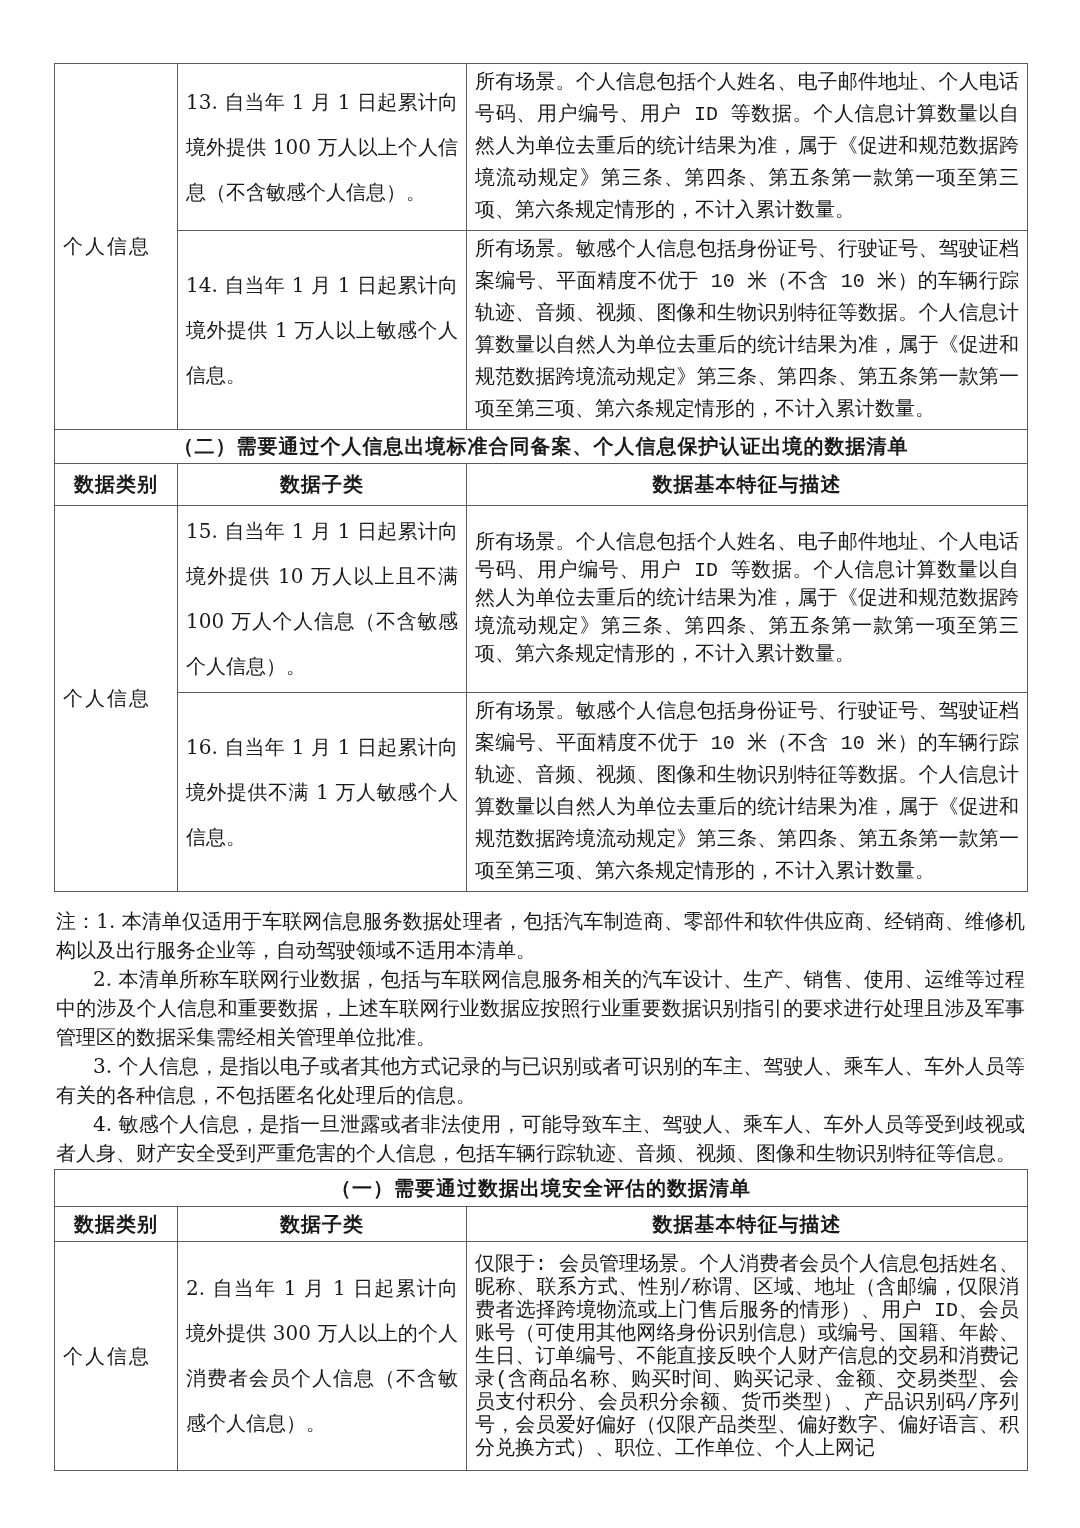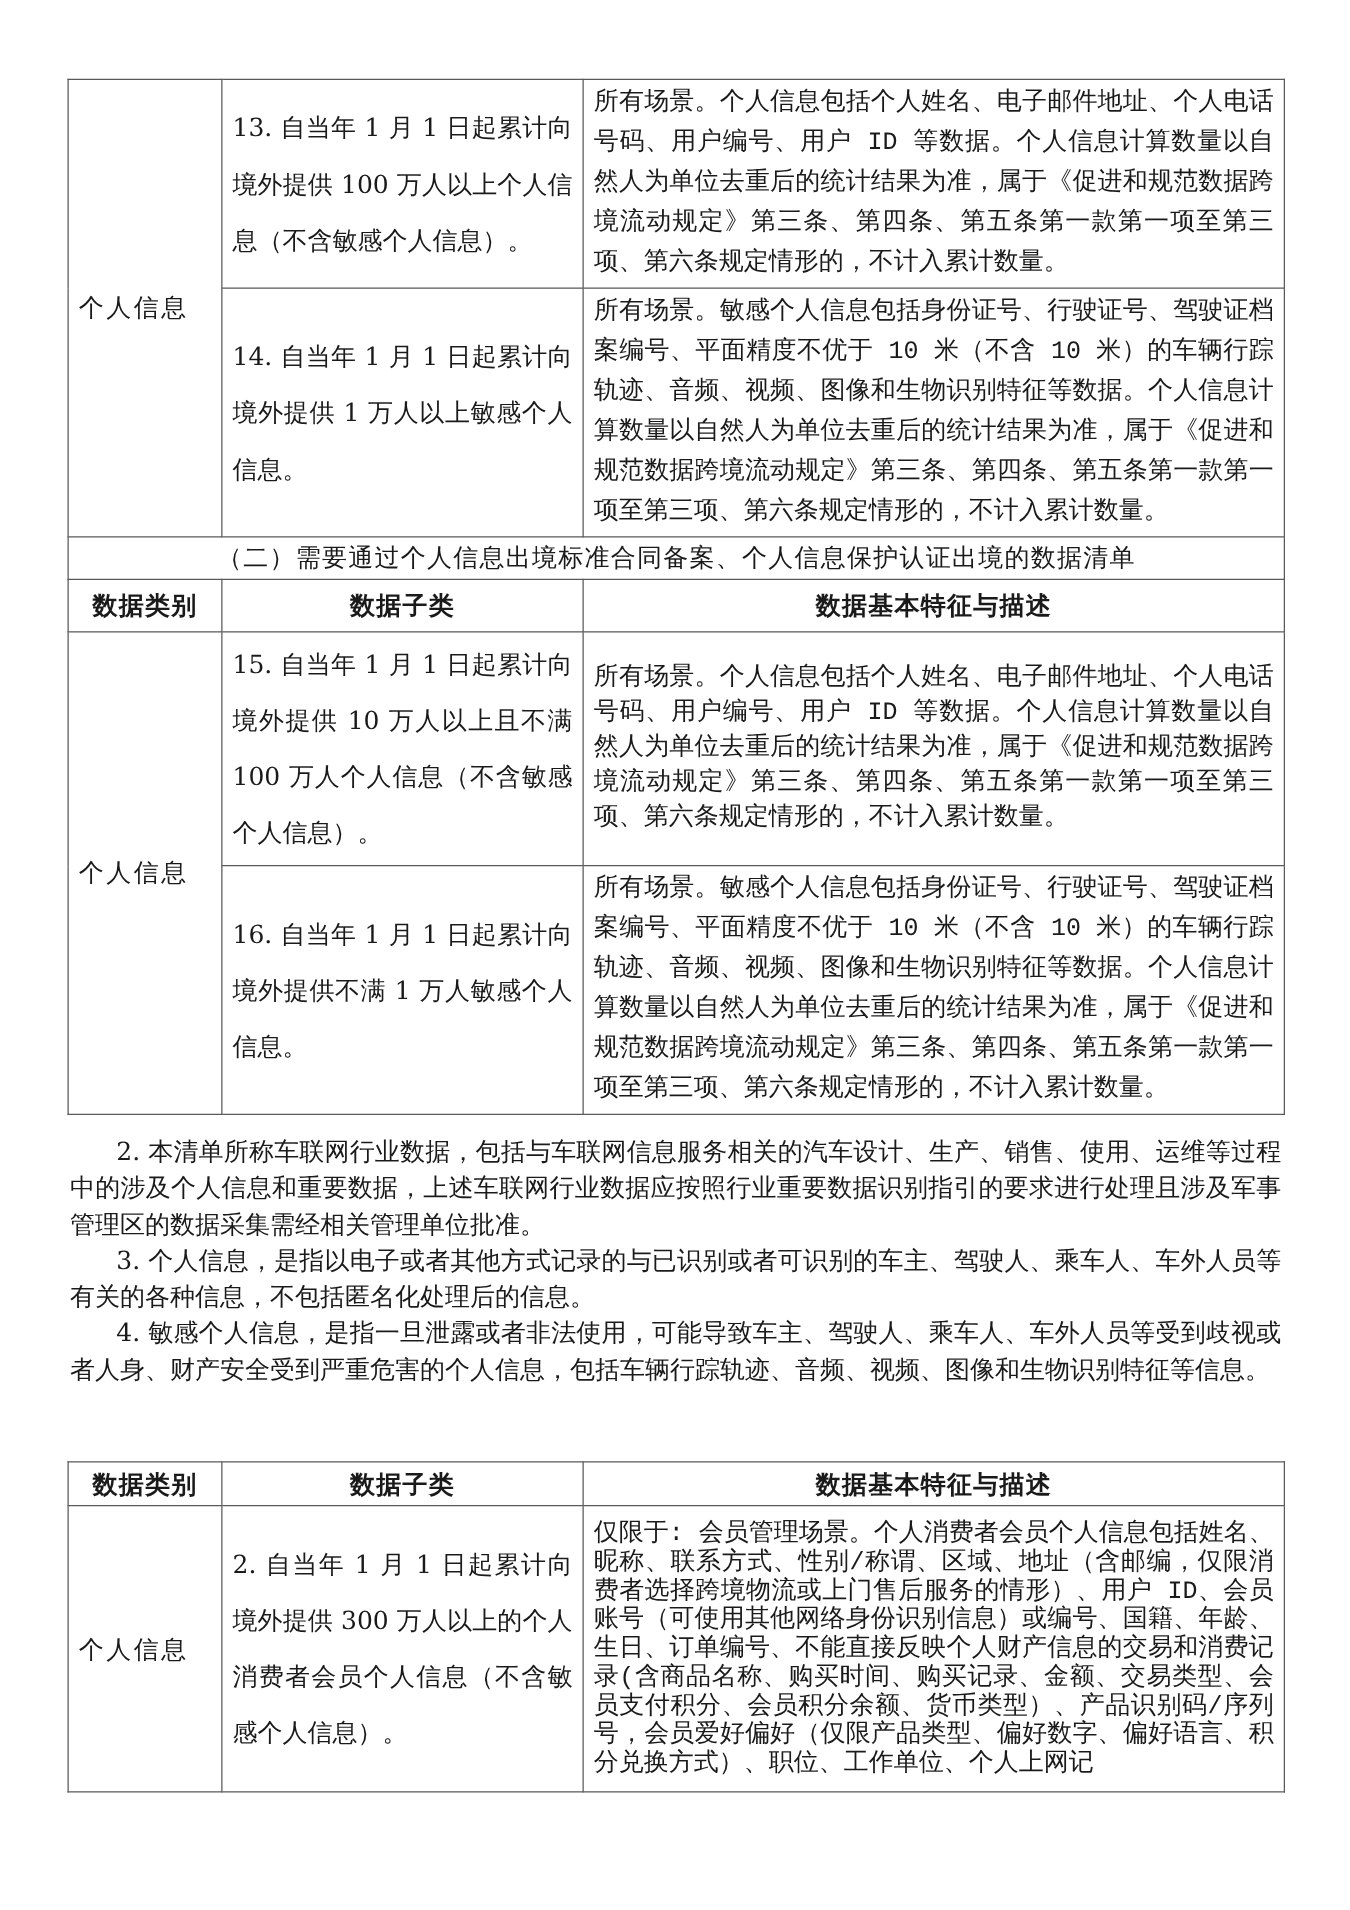--- a/index.html
+++ b/index.html
@@ -23,21 +23,21 @@
   .col-sub { width:289px; }
   .col-desc { width:561px; }
 
   td.cat { text-align:left; letter-spacing:2px; padding:0 4px; }
   td.sub { line-height:45px; text-align:justify; text-justify:inter-ideograph; padding:4px 10px; }
   td.desc { line-height:32px; text-align:justify; text-justify:inter-ideograph; padding:4px 10px 4px 10px;font-family:Liberation Mono, monospace; }
   td.desc2 { line-height:23px; }
 
   td.band {
     font-family:"Liberation Sans","DejaVu Sans",sans-serif;
-    font-weight:400; text-align:center; font-size:20px;
+    font-weight:700; text-align:center; font-size:20px;
     padding:4px 6px; letter-spacing:1px;
   }
   td.colhead {
     font-family:Liberation Sans, sans-serif;
     font-weight:700; text-align:center; font-size:20px; letter-spacing:1px;
   }
   tr.band-retail td { border-bottom:3px double #5a5a5a; }
   td.no-bottom { border-bottom:none; }
 
   .notes {
@@ -87,32 +87,36 @@
         <td class="desc" style="line-height:28px;">所有场景。个人信息包括个人姓名、电子邮件地址、个人电话号码、用户编号、用户 ID 等数据。个人信息计算数量以自然人为单位去重后的统计结果为准，属于《促进和规范数据跨境流动规定》第三条、第四条、第五条第一款第一项至第三项、第六条规定情形的，不计入累计数量。</td>
       </tr>
       <tr style="height:195px;">
         <td class="sub">16. 自当年 1 月 1 日起累计向境外提供不满 1 万人敏感个人信息。</td>
         <td class="desc">所有场景。敏感个人信息包括身份证号、行驶证号、驾驶证档案编号、平面精度不优于 10 米（不含 10 米）的车辆行踪轨迹、音频、视频、图像和生物识别特征等数据。个人信息计算数量以自然人为单位去重后的统计结果为准，属于《促进和规范数据跨境流动规定》第三条、第四条、第五条第一款第一项至第三项、第六条规定情形的，不计入累计数量。</td>
       </tr>
     </tbody>
       </table>
 
     <div class="notes">
+      <p>注：1. 本清单仅适用于车联网信息服务数据处理者，包括汽车制造商、零部件和软件供应商、经销商、维修机构以及出行服务企业等，自动驾驶领域不适用本清单。</p>
       <p class="indent">2. 本清单所称车联网行业数据，包括与车联网信息服务相关的汽车设计、生产、销售、使用、运维等过程中的涉及个人信息和重要数据，上述车联网行业数据应按照行业重要数据识别指引的要求进行处理且涉及军事管理区的数据采集需经相关管理单位批准。</p>
       <p class="indent">3. 个人信息，是指以电子或者其他方式记录的与已识别或者可识别的车主、驾驶人、乘车人、车外人员等有关的各种信息，不包括匿名化处理后的信息。</p>
       <p class="indent">4. 敏感个人信息，是指一旦泄露或者非法使用，可能导致车主、驾驶人、乘车人、车外人员等受到歧视或者人身、财产安全受到严重危害的个人信息，包括车辆行踪轨迹、音频、视频、图像和生物识别特征等信息。</p>
     </div>
 
     <table class="doc">
       <colgroup>
           <col class="col-cat">
           <col class="col-sub">
           <col class="col-desc">
         </colgroup>
       <tbody>
+      <tr style="height:37px;">
+        <td class="band" colspan="3">（一）需要通过数据出境安全评估的数据清单</td>
+      </tr>
       <tr style="height:35px;">
         <td class="colhead">数据类别</td>
         <td class="colhead">数据子类</td>
         <td class="colhead">数据基本特征与描述</td>
       </tr>
       <tr style="height:229px;">
         <td class="cat">个人信息</td>
         <td class="sub">2. 自当年 1 月 1 日起累计向境外提供 300 万人以上的个人消费者会员个人信息（不含敏感个人信息）。</td>
         <td class="desc desc2 no-bottom">仅限于: 会员管理场景。个人消费者会员个人信息包括姓名、昵称、联系方式、性别/称谓、区域、地址（含邮编，仅限消费者选择跨境物流或上门售后服务的情形）、用户 ID、会员账号（可使用其他网络身份识别信息）或编号、国籍、年龄、生日、订单编号、不能直接反映个人财产信息的交易和消费记录(含商品名称、购买时间、购买记录、金额、交易类型、会员支付积分、会员积分余额、货币类型）、产品识别码/序列号，会员爱好偏好（仅限产品类型、偏好数字、偏好语言、积分兑换方式）、职位、工作单位、个人上网记</td>
       </tr>

